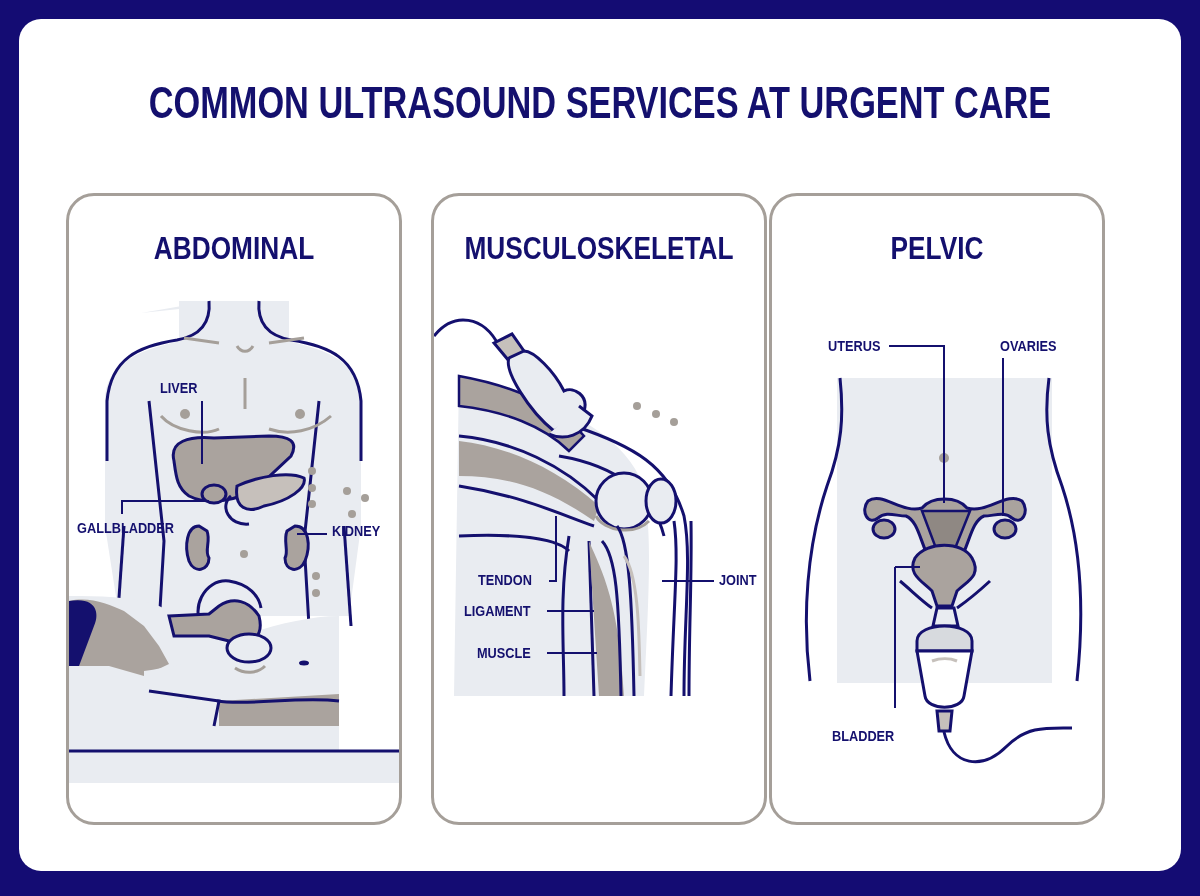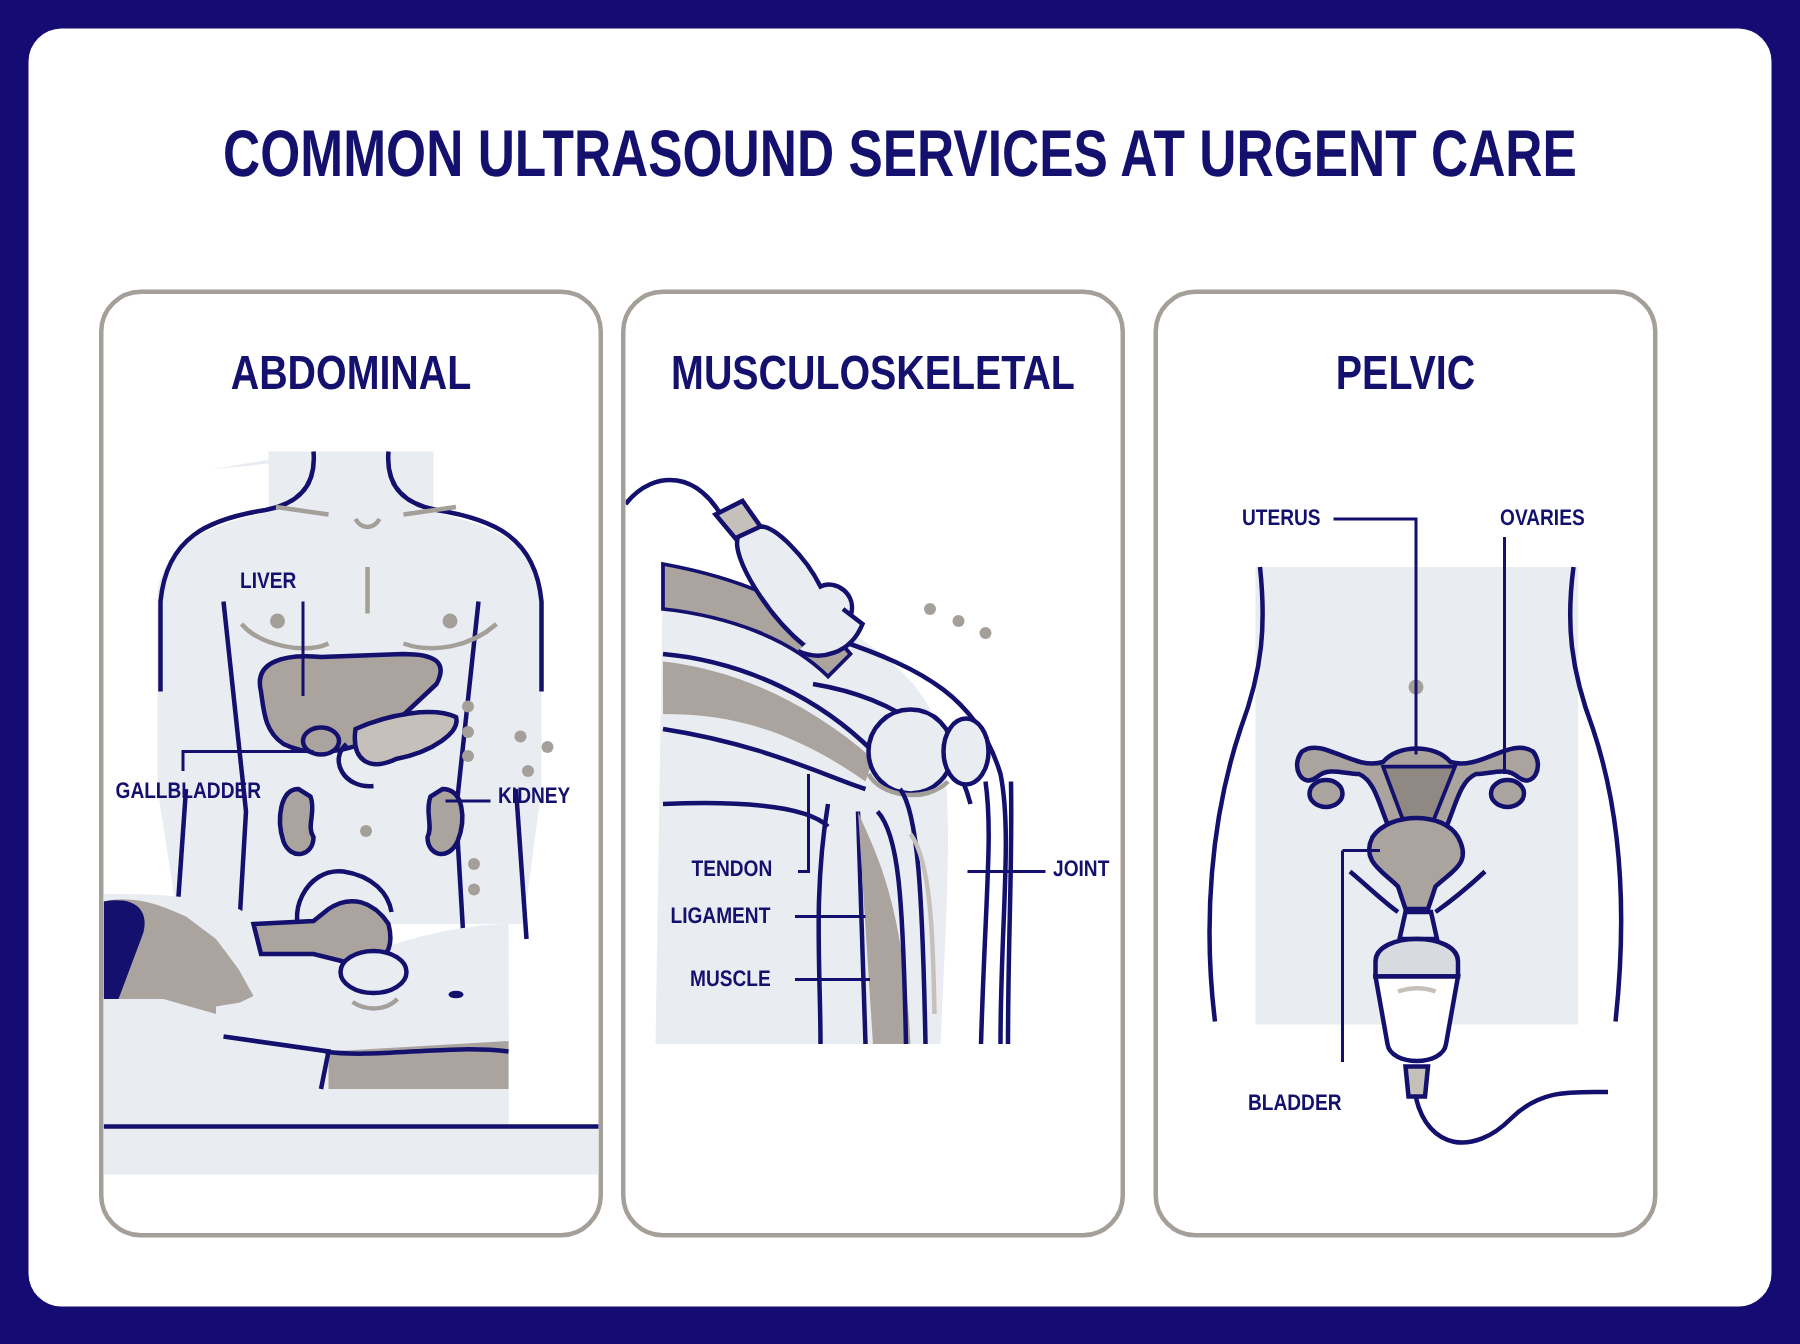--- a/index.html
+++ b/index.html
@@ -74,21 +74,21 @@
 
     <rect x="0" y="555" width="336" height="32" fill="#e9ecf1"></rect>
     <line x1="0" y1="555" x2="336" y2="555" stroke="#14106e" stroke-width="3"></line>
   </svg>
   <div class="card-title">ABDOMINAL</div>
   <div class="lbl" style="left:91px;top:183px;">LIVER</div>
   <div class="lbl" style="left:8px;top:323px;">GALLBLADDER</div>
   <div class="lbl" style="left:263px;top:326px;">KIDNEY</div>
 </div>
 
-<div class="card" style="left:414px;">
+<div class="card" style="left:431px;">
   <svg width="336" height="632" viewBox="0 0 336 632">
 
     <path d="M25,180 C110,200 180,230 205,280 C220,320 215,390 210,500 L20,500 Z" fill="#e9ecf1"></path>
 
     <path d="M25,180 C80,190 125,210 150,240 L135,255 C110,230 70,215 25,210 Z" fill="#aaa39e" stroke="#14106e" stroke-width="2.5"></path>
     <path d="M25,245 C70,250 120,270 165,310 L160,325 C110,290 70,280 25,280 Z" fill="#aaa39e"></path>
     <path d="M25,240 C80,245 130,270 165,305" fill="none" stroke="#14106e" stroke-width="3"></path>
     <path d="M25,290 C90,300 130,320 160,330" fill="none" stroke="#14106e" stroke-width="3"></path>
 
     <path d="M140,230 C200,250 235,270 250,320 C258,360 250,420 250,500" fill="none" stroke="#14106e" stroke-width="3"></path>

